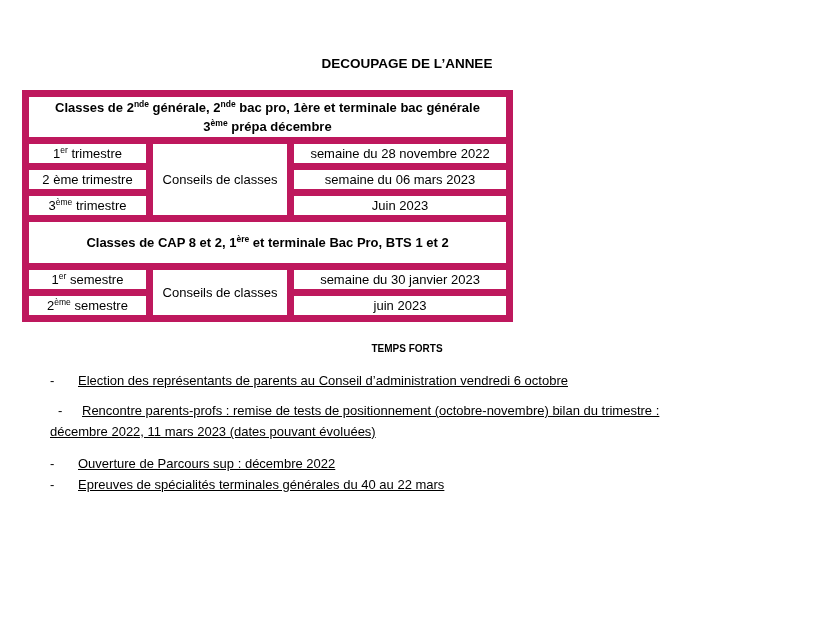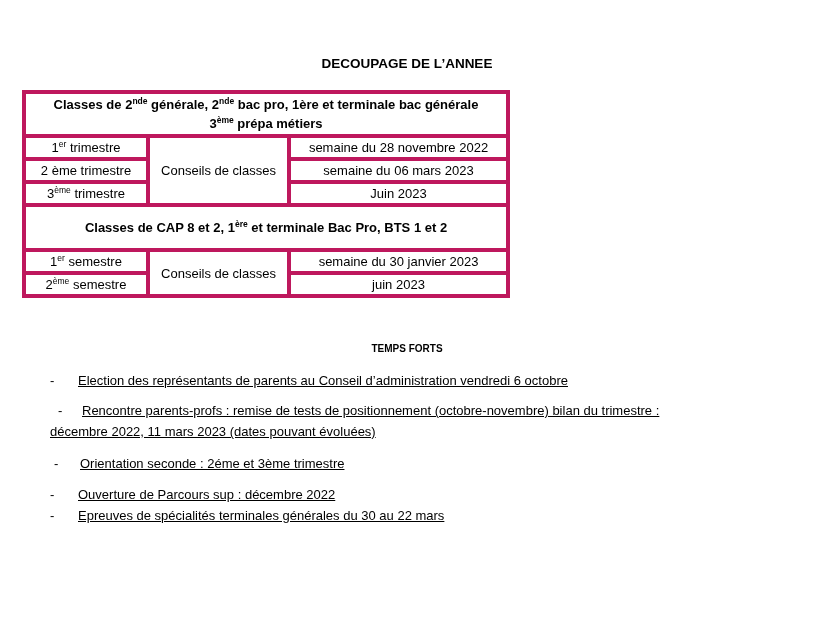--- a/index.html
+++ b/index.html
@@ -28,21 +28,21 @@
   }
   table.schedule {
     position: absolute;
     left: 22px;
     top: 90px;
     width: 484px;
     border-collapse: collapse;
     table-layout: fixed;
   }
   table.schedule td {
-    border: 4px solid #be185d;
+    border: 7px solid #be185d;
     padding: 0 2px;
     text-align: center;
     vertical-align: middle;
     font-size: 13px;
     line-height: 19px;
     white-space: nowrap;
     overflow: hidden;
   }
   td.sec-title {
     font-weight: bold;
@@ -113,21 +113,21 @@
   <table class="schedule">
     <colgroup>
       <col style="width:124px">
       <col style="width:141px">
       <col style="width:219px">
     </colgroup>
     <tbody>
       <tr>
         <td colspan="3" class="sec-title">
           <div class="t-line"><span>Classes de 2</span><sup>nde</sup><span> générale, 2</span><sup>nde</sup><span> bac pro, 1ère et terminale bac générale</span></div>
-          <div class="t-line"><span>3</span><sup>ème</sup><span> prépa métiers</span></div>
+          <div class="t-line"><span>3</span><sup>ème</sup><span> prépa décembre</span></div>
         </td>
       </tr>
       <tr class="data-row">
         <td><span>1</span><sup>er</sup><span> trimestre</span></td>
         <td rowspan="3" class="middle-cell">Conseils de classes</td>
         <td>semaine du 28 novembre 2022</td>
       </tr>
       <tr class="data-row">
         <td><span>2 ème trimestre</span><sup></sup><span></span></td>
         <td>semaine du 06 mars 2023</td>
@@ -149,18 +149,17 @@
         <td>juin 2023</td>
       </tr>
     </tbody>
   </table>
 
   <div class="tf-heading">TEMPS FORTS</div>
 
   <div class="tf-list">
     <div class="tf-item mb9"><span class="marker">-</span><span class="txt">Election des représentants de parents au Conseil d’administration vendredi 6 octobre</span></div>
     <div class="tf-item mb11 ind4"><span class="marker">-</span><span class="txt">Rencontre parents-profs : remise de tests de positionnement (octobre-novembre) bilan du trimestre :</span><br><span class="txt">décembre 2022, 11 mars 2023 (dates pouvant évoluées)</span></div>
-    <div class="tf-item mb10 ind2"><span class="marker">-</span><span class="txt">Orientation seconde : 2éme et 3ème trimestre</span></div>
     <div class="tf-item"><span class="marker">-</span><span class="txt">Ouverture de Parcours sup : décembre 2022</span></div>
-    <div class="tf-item"><span class="marker">-</span><span class="txt">Epreuves de spécialités terminales générales du 30 au 22 mars</span></div>
+    <div class="tf-item"><span class="marker">-</span><span class="txt">Epreuves de spécialités terminales générales du 40 au 22 mars</span></div>
   </div>
 
 </div>
 
 </body></html>

